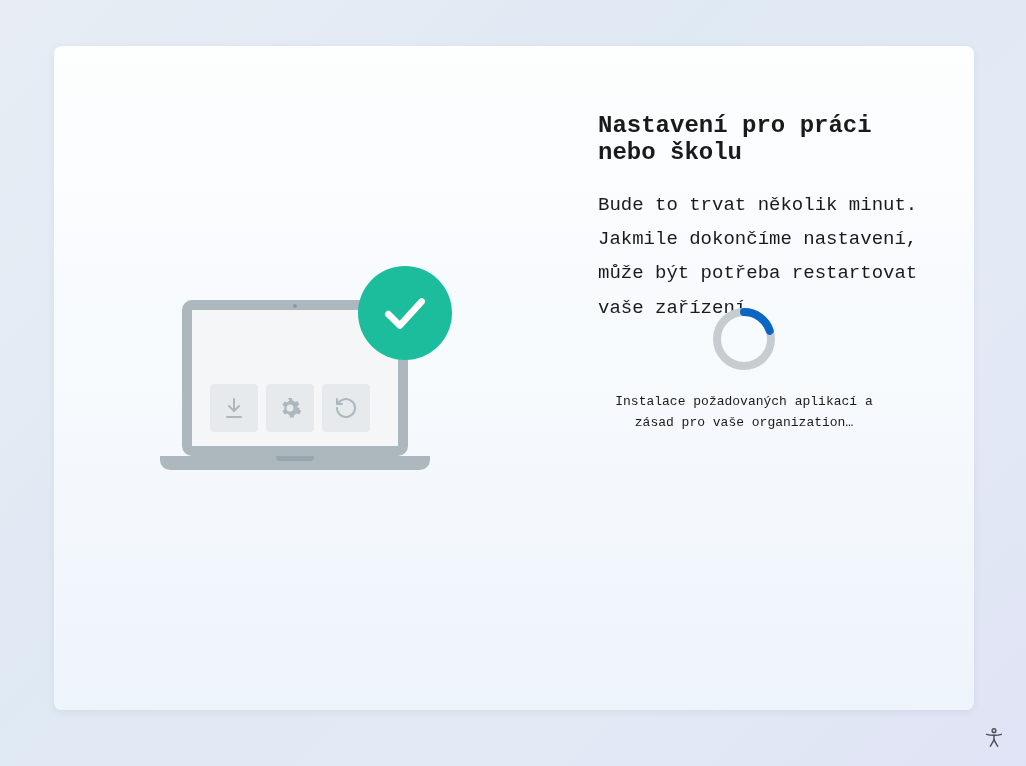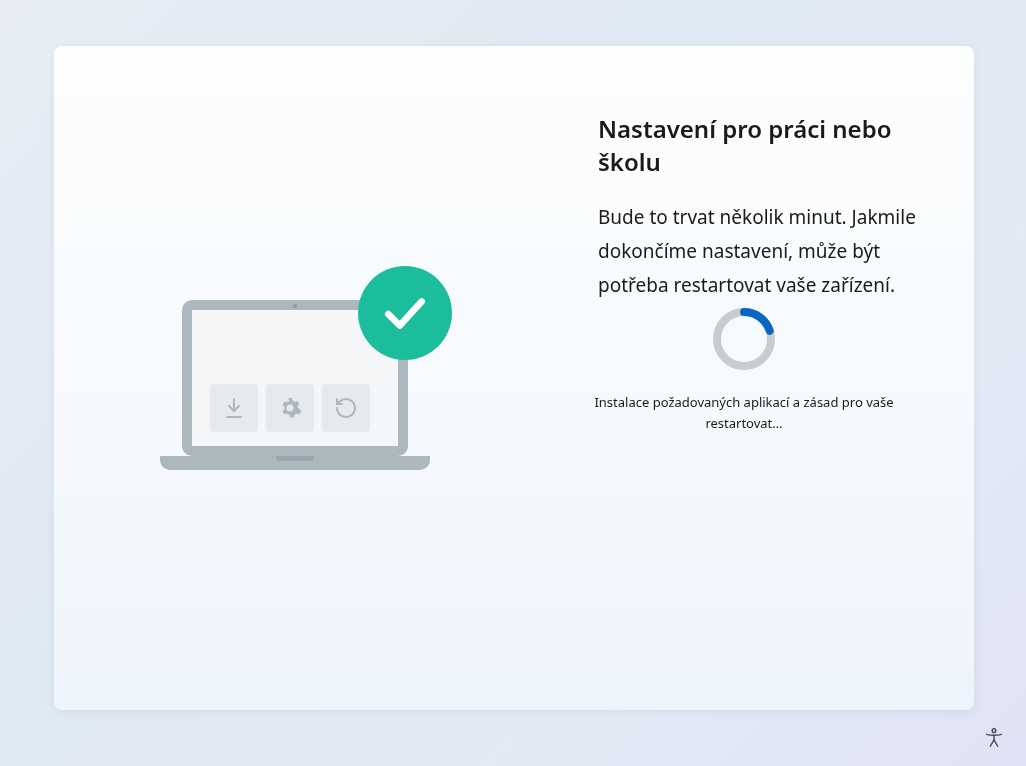--- a/index.html
+++ b/index.html
@@ -22,20 +22,21 @@
       display: flex;
     }
     .left-pane {
       width: 50%;
       position: relative;
     }
     .right-pane {
       width: 50%;
       padding: 66px 48px 0 84px;
       position: relative;
+      font-family: Liberation Mono, monospace;
     }
     .title {
       font-size: 24px;
       font-weight: 600;
       color: #1a1a1a;
       margin-bottom: 22px;
     }
     .subtitle {
       font-size: 19px;
       line-height: 1.8;
@@ -213,21 +214,21 @@
     <h1 class="title">Nastavení pro práci nebo školu</h1>
     <p class="subtitle">Bude to trvat několik minut. Jakmile dokončíme nastavení, může být potřeba restartovat vaše zařízení.</p>
 
     <div class="progress-wrap">
       <div class="ring">
         <svg viewBox="0 0 66 66">
           <circle cx="33" cy="33" r="27" stroke="#c7ccd1" stroke-width="8" fill="none"></circle>
           <circle id="arc" cx="33" cy="33" r="27" stroke="#0a66c2" stroke-width="8" fill="none" stroke-linecap="round" stroke-dasharray="169.65" stroke-dashoffset="135.72"></circle>
         </svg>
       </div>
-      <div class="status-text">Instalace požadovaných aplikací a zásad pro vaše restartovat…</div>
+      <div class="status-text">Instalace požadovaných aplikací a zásad pro vaše organization…</div>
     </div>
   </div>
 
 </div>
 
 <div class="acc-btn" title="Accessibility">
   <svg viewBox="0 0 24 24" width="22" height="22" fill="none" stroke="currentColor" stroke-width="1.6" stroke-linecap="round" stroke-linejoin="round">
     <circle cx="12" cy="4" r="2"></circle>
     <path d="M4 8c3 1 5 1 8 1s5 0 8-1"></path>
     <path d="M12 9v5"></path>

